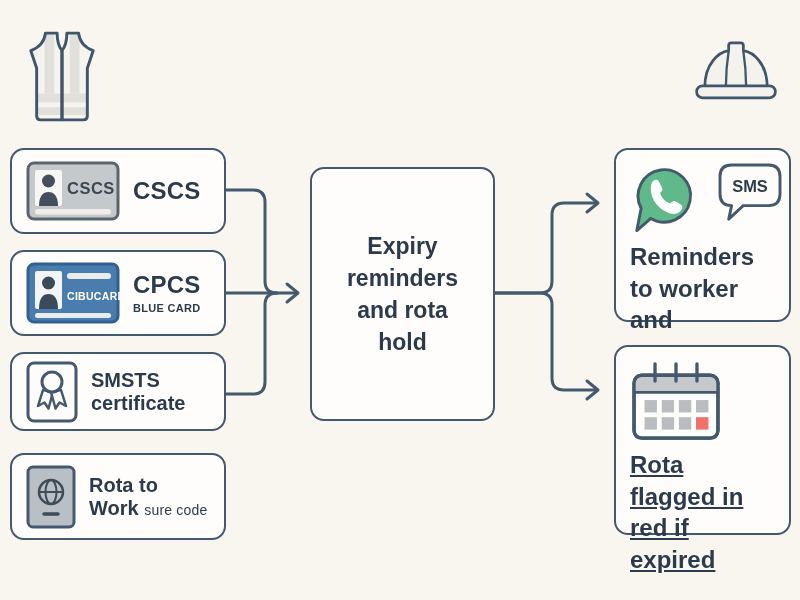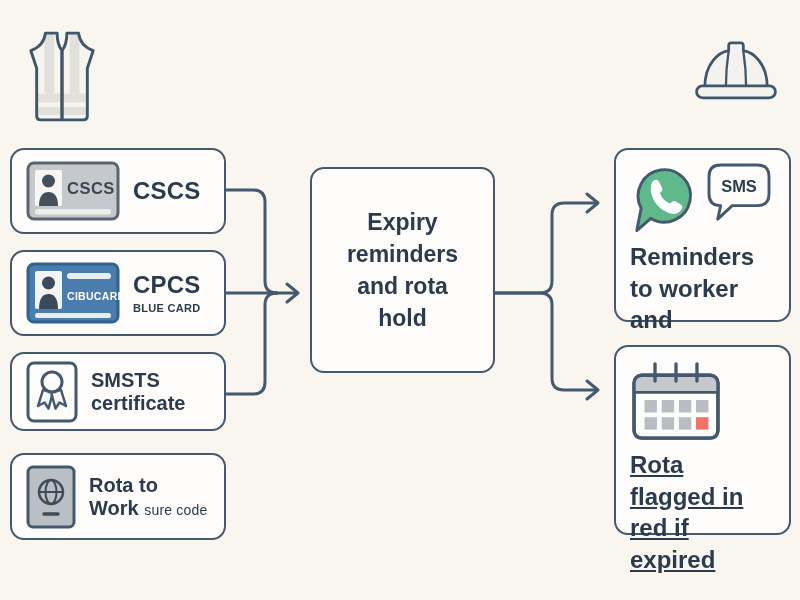--- a/index.html
+++ b/index.html
@@ -20,26 +20,26 @@
   .src-box{
     left:10px;width:216px;
     display:flex;align-items:center;
     padding:0 8px 0 14px;gap:13px;
   }
   .src-label{font-weight:bold;font-size:24px;line-height:1.1;letter-spacing:.2px;}
   .src-label-md{font-weight:bold;font-size:20px;line-height:1.15;}
   .src-sub{font-weight:bold;font-size:11px;letter-spacing:.3px;margin-top:3px;}
   .inline-small{font-weight:normal;font-size:14px;letter-spacing:.2px;}
   .mid-box{
-    left:310px;top:167px;width:185px;height:206px;
+    left:310px;top:167px;width:185px;height:254px;
     display:flex;align-items:center;justify-content:center;text-align:center;
   }
   .mid-label{font-weight:bold;font-size:23px;line-height:1.4;width:125px;}
   .out-box{left:614px;width:177px;padding:13px 14px;display:flex;flex-direction:column;}
-  .out-icons{display:flex;gap:11px;align-items:flex-start;}
+  .out-icons{display:flex;gap:22px;align-items:flex-start;}
   .out-label{font-weight:bold;font-size:24px;line-height:1.32;margin-top:7px;width:140px;}
   svg{display:block;}
   #connectors{left:0;top:0;pointer-events:none;}
 </style>
 </head>
 <body>
 
 <span class="abs" style="left:24px;top:28px;">
   <svg width="76" height="98" viewBox="0 0 78 98">
     <defs>

